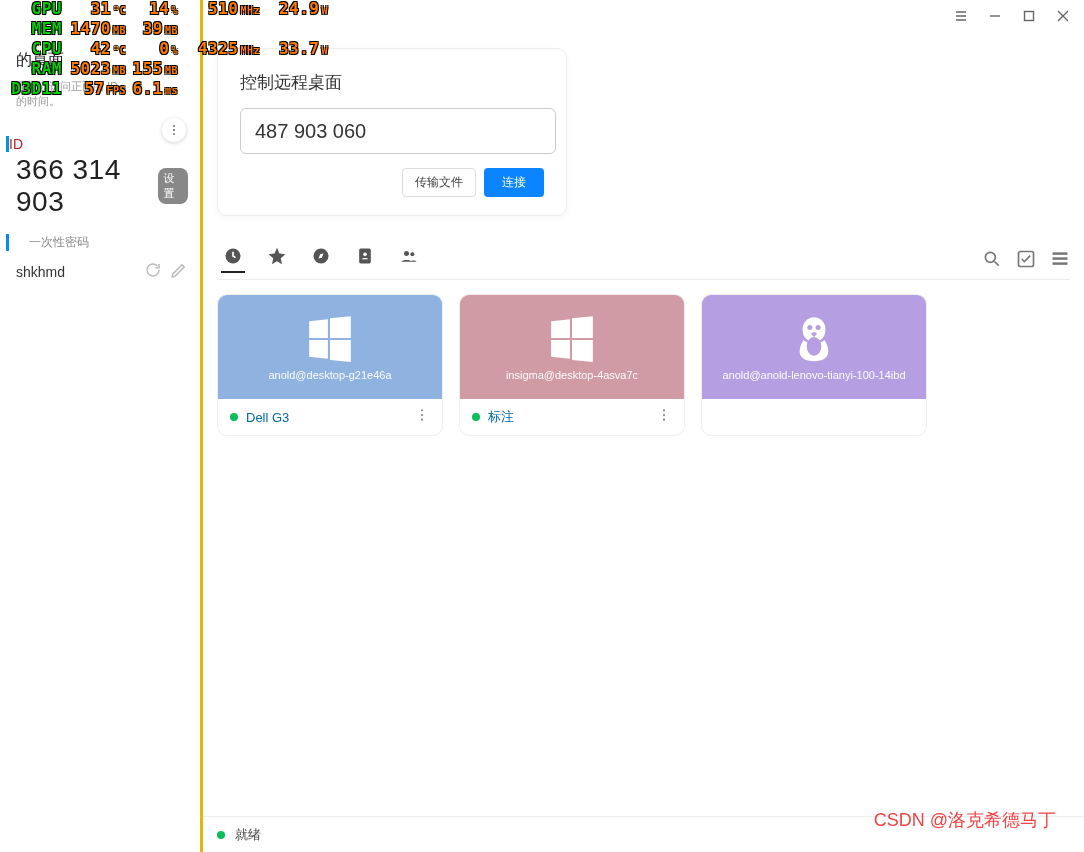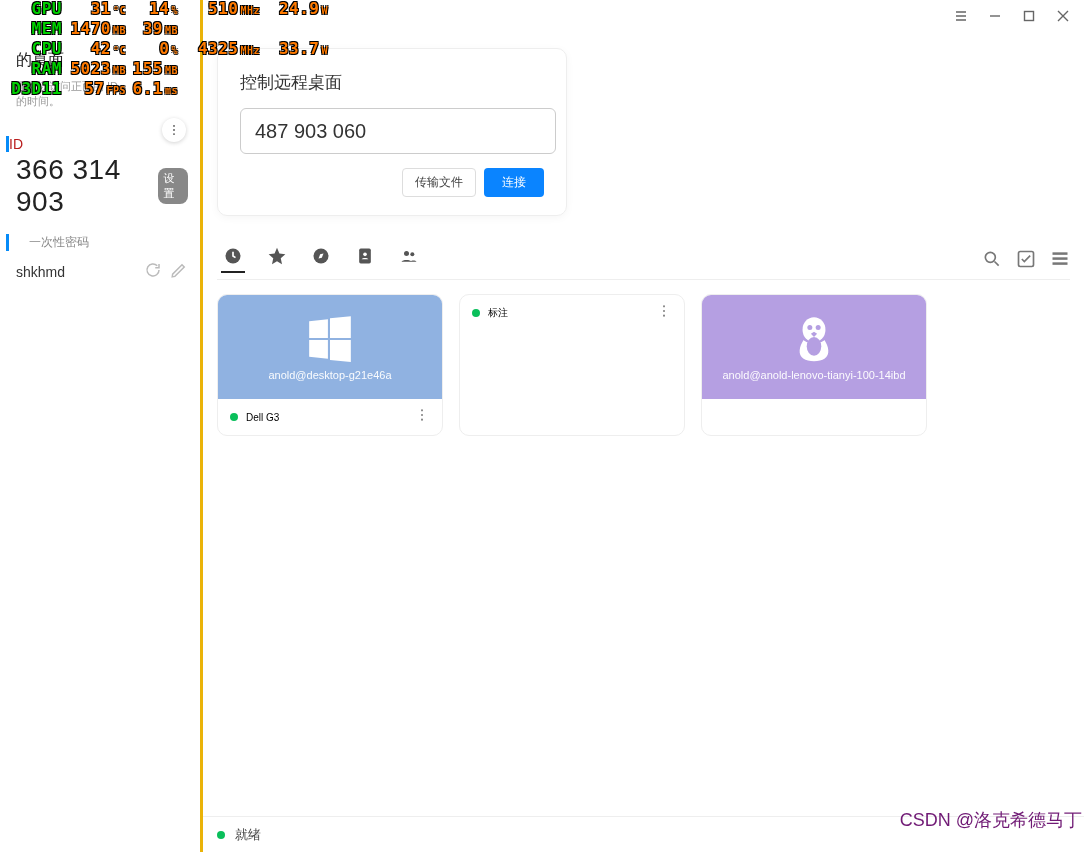--- a/index.html
+++ b/index.html
@@ -38,28 +38,28 @@
   .tab svg{width:20px;height:20px;fill:#555;}
   .tab-right{ margin-left:auto; display:flex; gap:14px; align-items:center;}
   .tab-right svg{width:20px;height:20px;fill:#777; cursor:pointer;}
   .cards{ display:flex; gap:16px; margin:14px 14px 0 14px; flex-wrap:wrap;}
   .card{ width:226px; border-radius:10px; overflow:hidden; background:#fff; border:1px solid #eee;}
   .card-top{ height:104px; display:flex; flex-direction:column; align-items:center; justify-content:center; color:#fff; font-size:11px; position:relative;}
   .card-top svg{width:50px;height:50px;fill:#fff; margin-bottom:6px;}
   .card-top-name{ font-size:11px; color:rgba(255,255,255,0.95); padding:0 8px; text-align:center; max-width:100%; overflow:hidden; text-overflow:ellipsis; white-space:nowrap;}
   .card-bot{ height:36px; display:flex; align-items:center; padding:0 12px; gap:8px;}
   .dot{ width:8px;height:8px;border-radius:50%; background:#0abf5b; display:inline-block; flex:0 0 8px;}
-  .card-label{ font-size:10px; color:#000000; flex:1;}
+  .card-label{ font-size:13px; color:#0369a1; flex:1;}
   .card-menu svg{width:16px;height:16px;fill:#888;}
   .c1 .card-top{ background:#90b2e1;}
   .c2 .card-top{ background:#d09ba5;}
   .c3 .card-top{ background:#b59fe2;}
   .statusbar{ position:absolute; left:0; right:0; bottom:0; height:36px; border-top:1px solid #eee; display:flex; align-items:center; padding:0 14px; gap:10px;}
   .statusbar .label{ font-size:13px; color:#444;}
-  .watermark{ position:absolute; right:2px; bottom:20px; color:#701a75; font-size:18px; pointer-events:none;}
+  .watermark{ position:absolute; right:28px; bottom:20px; color:#ef4444; font-size:18px; pointer-events:none;}
   
   .overlay{ position:absolute; left:0; top:0; font-family: "Consolas", monospace; font-weight:bold; font-size:16px; line-height:18px; letter-spacing:0.5px; z-index:50; pointer-events:none; text-shadow:1px 1px 0 #000, -1px -1px 0 #000, 1px -1px 0 #000, -1px 1px 0 #000;}
   .overlay .green{ color:#00d000;}
   .overlay .orange{ color:#ff7a00;}
   .overlay .unit{ font-size:10px; margin-left:2px;}
   .ov-grid{ display:grid; grid-template-columns: 62px 64px 52px 82px 68px; column-gap:0px; row-gap:0px; align-items:baseline;}
   .ov-grid > span{ white-space:nowrap; text-align:right;}
   .ov-grid > .lbl{ text-align:right;}
 </style>
 </head>
@@ -232,20 +232,26 @@
           <span class="dot"></span>
           <span class="card-label">Dell G3</span>
           <span class="card-menu"><svg viewBox="0 0 24 24">
                 <circle cx="12" cy="5" r="1.6"></circle>
                 <circle cx="12" cy="12" r="1.6"></circle>
                 <circle cx="12" cy="19" r="1.6"></circle>
               </svg></span>
         </div>
       </div>
       <div class="card c2">
+        <div class="card-top">
+          <svg viewBox="0 0 48 48">
+              <path d="M4 8l18-2v18H4zM24 5l20-2v21H24zM4 26h18v18L4 42zM24 26h20v21l-20-2z"></path>
+            </svg>
+          <div class="card-top-name">insigma@desktop-4asva7c</div>
+        </div>
         <div class="card-bot">
           <span class="dot"></span>
           <span class="card-label">标注</span>
           <span class="card-menu"><svg viewBox="0 0 24 24">
                 <circle cx="12" cy="5" r="1.6"></circle>
                 <circle cx="12" cy="12" r="1.6"></circle>
                 <circle cx="12" cy="19" r="1.6"></circle>
               </svg></span>
         </div>
       </div>

